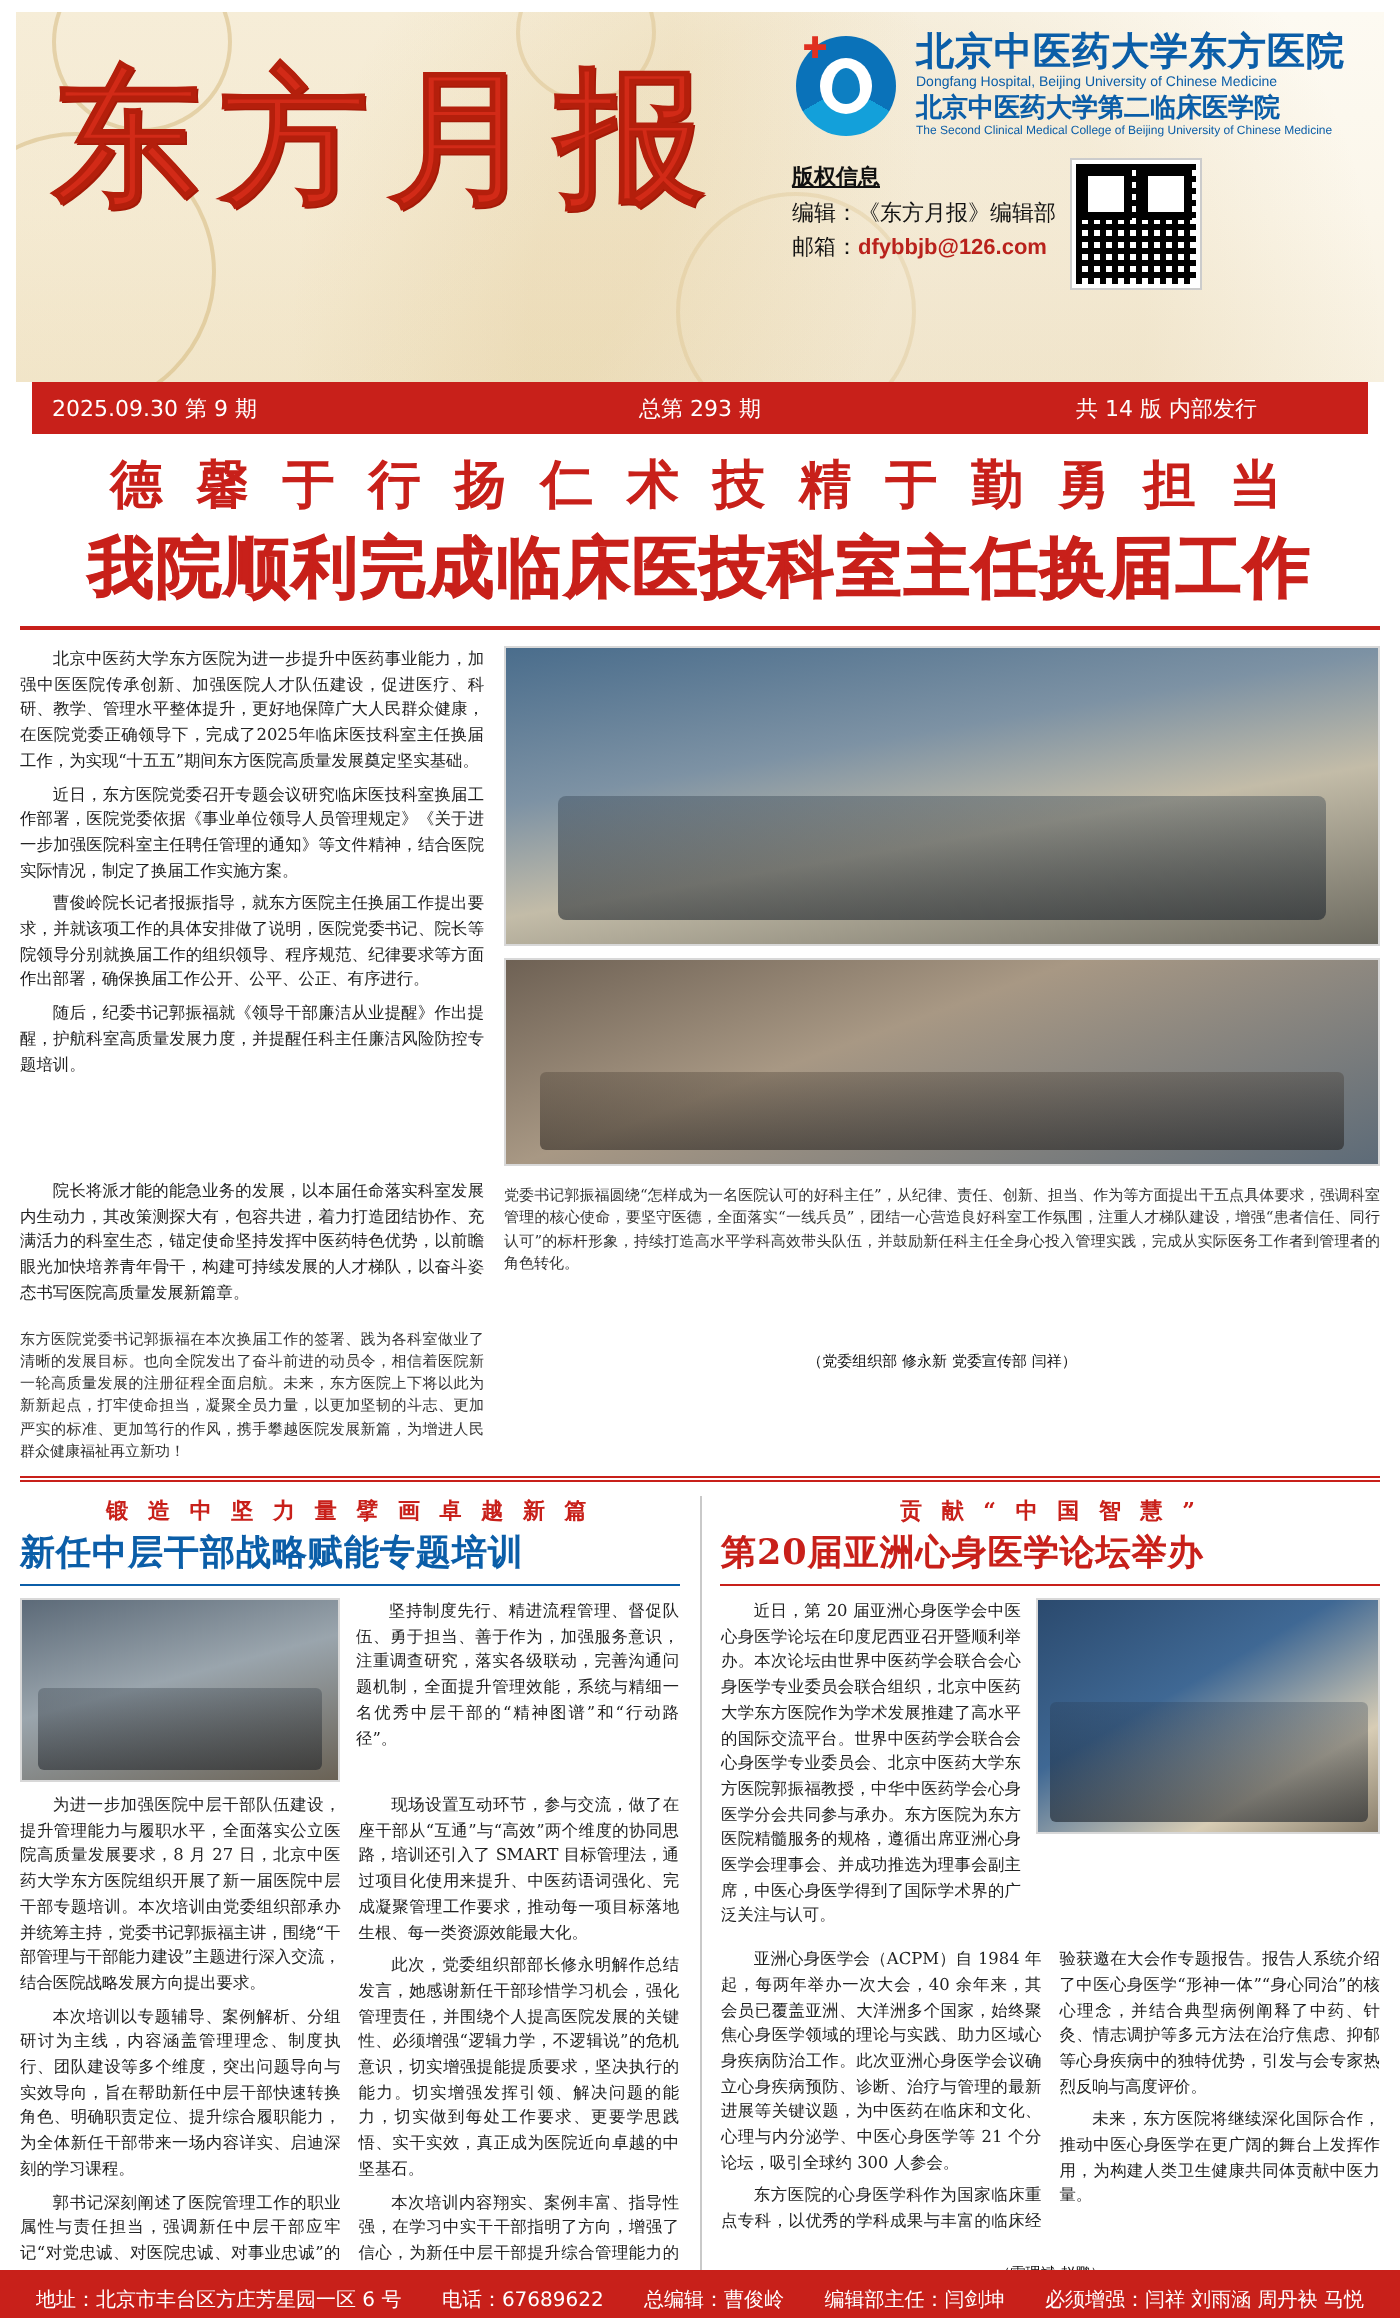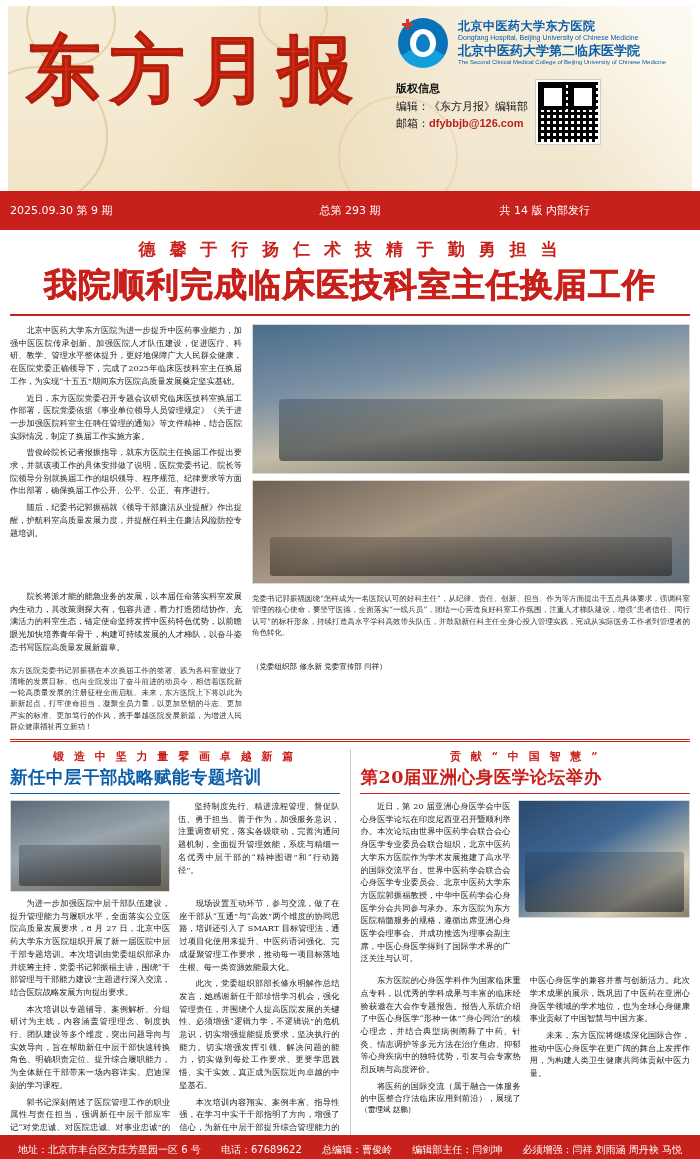--- a/index.html
+++ b/index.html
@@ -67,31 +67,31 @@
     position:absolute; left:14px; top:13px; width:26px; height:28px;
     border-radius:50%;
     background:#ffffff;
   }
   .hb-logo .inner:after{
     content:""; position:absolute; left:6px; top:5px;
     width:14px;height:18px; border-radius:50% 50% 50% 50%/60% 60% 40% 40%;
     background:#0d7fc2;
   }
   .hb-names { line-height:1.15; }
-  .hb-cn1 { font-size:12px; font-weight:bold; color:#0b5ea8; font-family:"DejaVu Sans", sans-serif; letter-spacing:0.5px;}
+  .hb-cn1 { font-size:19px; font-weight:bold; color:#0b5ea8; font-family:"DejaVu Sans", sans-serif; letter-spacing:0.5px;}
   .hb-en1 { font-size:7px; color:#0b5ea8; font-family:"Liberation Sans", sans-serif; }
   .hb-cn2 { font-size:13px; font-weight:bold; color:#0b5ea8; font-family:"DejaVu Sans", sans-serif; margin-top:2px;}
   .hb-en2 { font-size:6px; color:#0b5ea8; font-family:"Liberation Sans", sans-serif; }
 
   .copyright {
     margin-top:10px;
     display:flex; gap:8px; align-items:flex-start;
   }
   .copyright .txt { font-size:11px; line-height:1.6; font-family:"DejaVu Sans", sans-serif; color:#111; }
-  .copyright .txt .ttl { font-weight:bold; }
+  .copyright .txt .ttl { font-weight:bold;text-decoration:underline; }
   .copyright .mail { color:#b9221c; font-weight:bold; font-family:"Liberation Sans", sans-serif;}
   .qr {
     width:64px; height:64px; flex:0 0 auto;
     background-image:
       linear-gradient(90deg,#000 50%, transparent 50%),
       linear-gradient(#000 50%, transparent 50%);
     background-size:6px 6px, 6px 6px;
     background-color:#fff;
     border:2px solid #fff;
     outline:1px solid #ccc;
@@ -99,38 +99,38 @@
   }
   .qr:before, .qr:after{
     content:""; position:absolute; width:18px;height:18px;
     border:4px solid #000; background:#fff;
   }
   .qr:before{left:2px;top:2px;}
   .qr:after{right:2px;top:2px;}
 
   
   .infobar {
-    margin:0 0;
-    height:39px;
+    margin:0 16px;
+    height:26px;
     background:#c8201a;
     color:#fff;
     display:flex; align-items:center;
     font-size:11px;
     font-family:"DejaVu Sans", sans-serif;
     padding:0 10px;
   }
   .infobar .left{flex:0 0 28%;}
   .infobar .center{flex:1; text-align:center;}
-  .infobar .right{flex:0 0 28%; text-align:left;}
+  .infobar .right{flex:0 0 28%; text-align:center;}
 
   
   .headline-wrap { margin:8px 10px 4px 10px; text-align:center; }
   .shoulder {
     font-family:"DejaVu Serif", serif;
-    font-size:17px; font-weight:bold; color:#c8201a;
+    font-size:26px; font-weight:bold; color:#c8201a;
     letter-spacing:4px;
   }
   .main-head {
     font-family:"DejaVu Serif", serif;
     font-size:33px; font-weight:bold; color:#c8201a;
     letter-spacing:1px; margin-top:2px;
     -webkit-text-stroke:0.6px #c8201a;
   }
   .rule-red { height:2px; background:#c8201a; margin:6px 10px 8px 10px; }
 
@@ -151,21 +151,21 @@
   .photo {
     width:100%;
     border:1px solid #d8d8d8;
     display:block;
   }
   .ph1 { height:150px; background:linear-gradient(170deg,#4a6d8c 0%, #7d92a4 35%, #c3bca8 60%, #6c6a60 100%); position:relative;}
   .ph1:after{content:""; position:absolute; left:6%; bottom:8%; width:88%; height:42%; background:linear-gradient(180deg,rgba(40,55,70,0.35),rgba(20,28,38,0.55)); border-radius:4px;}
   .ph2 { height:104px; background:linear-gradient(160deg,#6e6154 0%, #a89884 40%, #5d6b78 100%); position:relative; margin-top:6px;}
   .ph2:after{content:""; position:absolute; left:4%; top:55%; width:92%; height:38%; background:linear-gradient(180deg,rgba(60,50,40,0.3),rgba(25,20,16,0.5)); border-radius:3px;}
   .caption { font-size:7.5px; color:#333; line-height:1.5; margin-top:3px; font-family:"DejaVu Serif", serif; text-align:justify;}
-  .credit { font-size:7.5px; color:#111; text-align:left; font-family:"DejaVu Serif", serif; margin-top:0;}
+  .credit { font-size:7.5px; color:#111; text-align:center; font-family:"DejaVu Serif", serif; margin-top:15px;}
 
   .lead-bottom { margin:6px 10px 0 10px; display:flex; gap:10px; }
   .lead-bottom .c1{width:232px;}
   .lead-bottom .c2{flex:1;}
   .rule-double { height:3px; border-top:1px solid #c8201a; border-bottom:1px solid #c8201a; margin:7px 10px; }
 
   
   .mid { margin:0 10px; display:flex; gap:10px; }
   .mid .mcol { width:333px; }
   .divider-v { width:1px; background:#c9c9c9; }
@@ -338,22 +338,22 @@
             <p>近日，第 20 届亚洲心身医学会中医心身医学论坛在印度尼西亚召开暨顺利举办。本次论坛由世界中医药学会联合会心身医学专业委员会联合组织，北京中医药大学东方医院作为学术发展推建了高水平的国际交流平台。世界中医药学会联合会心身医学专业委员会、北京中医药大学东方医院郭振福教授，中华中医药学会心身医学分会共同参与承办。东方医院为东方医院精髓服务的规格，遵循出席亚洲心身医学会理事会、并成功推选为理事会副主席，中医心身医学得到了国际学术界的广泛关注与认可。</p>
           </div>
         </div>
         <div style="flex:1;">
           <div class="photo ph4"></div>
         </div>
       </div>
 
       <div class="two-col-text" style="margin-top:5px;">
         <div class="body-text">
+          <p>亚洲心身医学会（ACPM）自 1984 年起，每两年举办一次大会，40 余年来，其会员已覆盖亚洲、大洋洲多个国家，始终聚焦心身医学领域的理论与实践、助力区域心身疾病防治工作。此次亚洲心身医学会议确立心身疾病预防、诊断、治疗与管理的最新进展等关键议题，为中医药在临床和文化、心理与内分泌学、中医心身医学等 21 个分论坛，吸引全球约 300 人参会。</p>
           <p>东方医院的心身医学科作为国家临床重点专科，以优秀的学科成果与丰富的临床经验获邀在大会作专题报告。报告人系统介绍了中医心身医学“形神一体”“身心同治”的核心理念，并结合典型病例阐释了中药、针灸、情志调护等多元方法在治疗焦虑、抑郁等心身疾病中的独特优势，引发与会专家热烈反响与高度评价。</p>
-          <p>将医药的国际交流（属于融合一体服务的中医整合疗法临床应用到前沿），展现了中医心身医学的兼容并蓄与创新活力。此次学术成果的展示，既巩固了中医药在亚洲心身医学领域的学术地位，也为全球心身健康事业贡献了中国智慧与中国方案。</p>
           <p>未来，东方医院将继续深化国际合作，推动中医心身医学在更广阔的舞台上发挥作用，为构建人类卫生健康共同体贡献中医力量。</p>
         </div>
       </div>
       <div class="credit">（雷理斌 赵鹏）</div>
     </div>
   </div>
 
   <div class="footer">
     <span>地址：北京市丰台区方庄芳星园一区 6 号</span>
     <span>电话：67689622</span>

